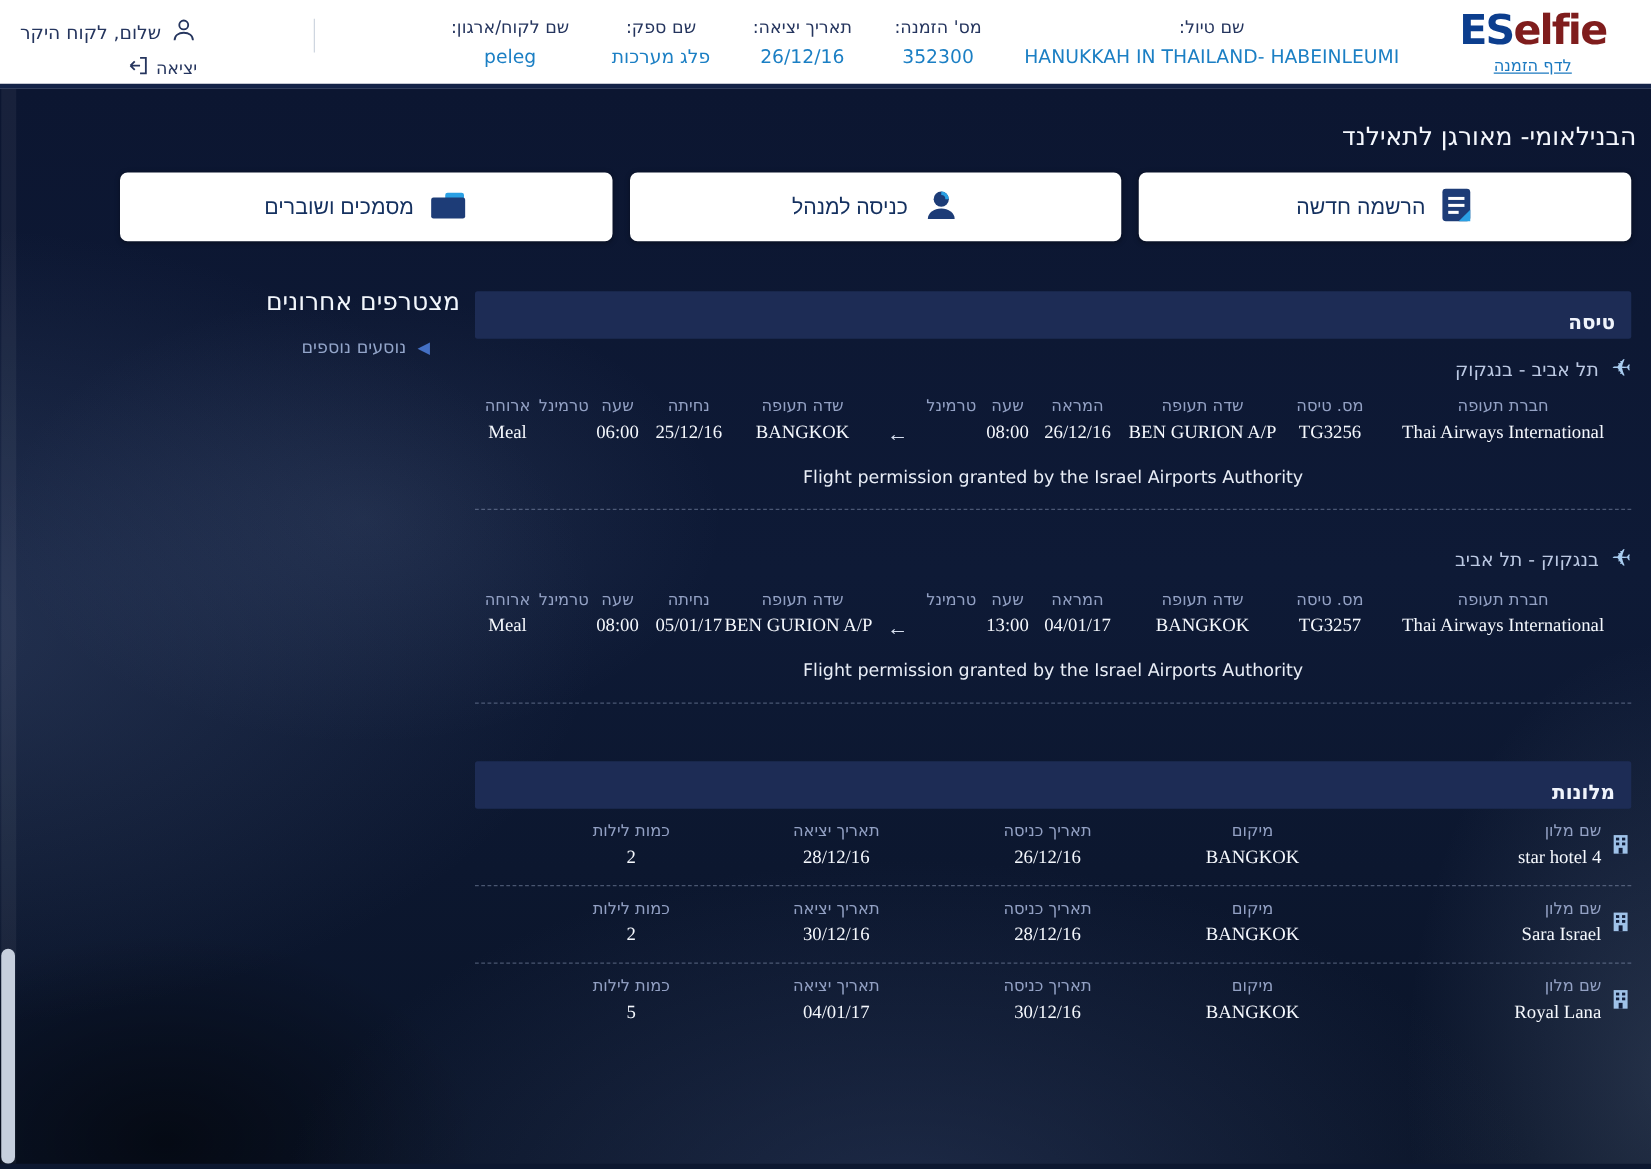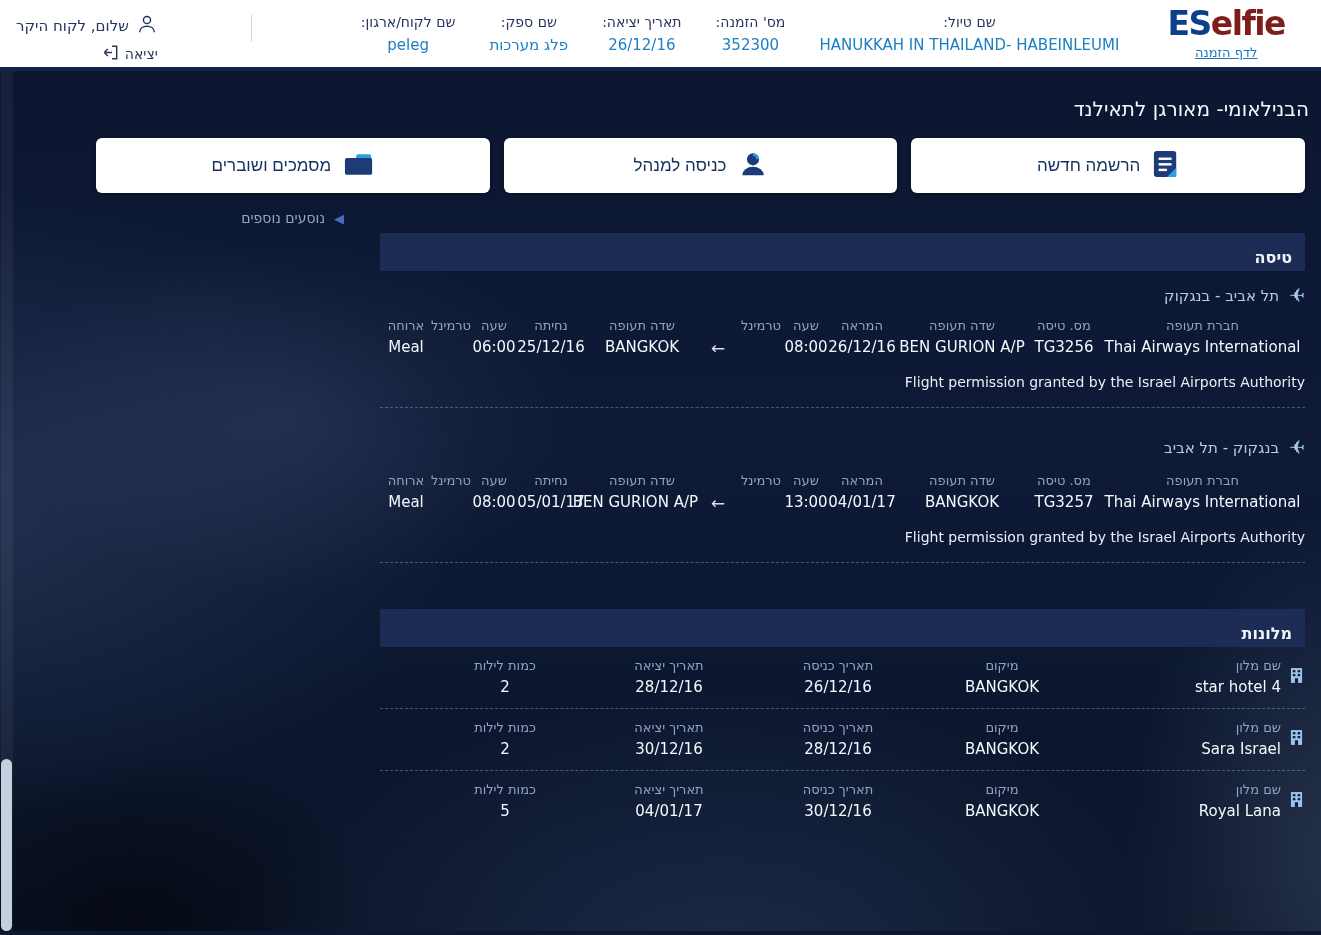--- a/index.html
+++ b/index.html
@@ -73,27 +73,27 @@
 
   .route { margin-top:15px; display:flex; align-items:center; gap:10px;
            font-size:15px; color:#bcc9e3; padding-left:2px; }
   .route.second { margin-top:30px; }
   .plane { display:inline-block; transform:scaleX(-1); font-size:19px; color:#a9cdf0; line-height:1; }
 
   .fcols { display:flex; margin-top:13px; }
   .fcols.second { margin-top:16px; }
   .fcol { text-align:center; }
   .flabel { font-size:13px; color:#93a1c4; white-space:nowrap; }
-  .fval   { margin-top:5px; font-size:15px; color:#f5f8fd; min-height:18px; white-space:nowrap; }
+  .fval   { margin-top:5px; font-size:15px; color:#f5f8fd; min-height:18px; white-space:nowrap;font-family:Liberation Serif, serif; }
   .w-airline{width:205px;} .w-fno{width:72px;} .w-ap1{width:132px;} .w-date{width:68px;}
   .w-time{width:44px;} .w-term{width:46px;} .w-arrow{width:40px;} .w-ap2{width:112px;}
   .w-date2{width:70px;} .w-term2{width:42px;} .w-meal{width:48px;}
   .transfer-arrow { font-size:17px; color:#d6dfef; }
 
-  .fnote { margin-top:16px; text-align:right; font-size:14px; color:#e9eef7; }
+  .fnote { margin-top:16px; text-align:center; font-size:14px; color:#e9eef7; }
   .sep { margin-top:17px; border-top:1px dashed rgba(160,175,205,0.42); }
 
   .hotel-row { display:flex; align-items:center; justify-content:space-between;
                padding:11px 2px 12px 70px; }
   .hname-group { display:flex; align-items:center; gap:9px; }
   .hcol { text-align:center; }
   .hcol.name { text-align:right; width:175px; }
   .hcol.loc  { width:110px; } .hcol.cin { width:120px; } .hcol.cout { width:120px; } .hcol.nts { width:110px; }
 
   
@@ -423,20 +423,21 @@
           </div>
         <div class="hcol nts">
             <div class="flabel">כמות לילות</div>
             <div class="fval">5</div>
           </div>
       </div>
 
     </div>
 
     <div class="sidebar">
+      <div class="sb-title">מצטרפים אחרונים</div>
       <div class="sb-link">
         <span class="tri">◀</span>
         <span>נוסעים נוספים</span>
       </div>
     </div>
 
   </div>
 </div>
 
 </body></html>

